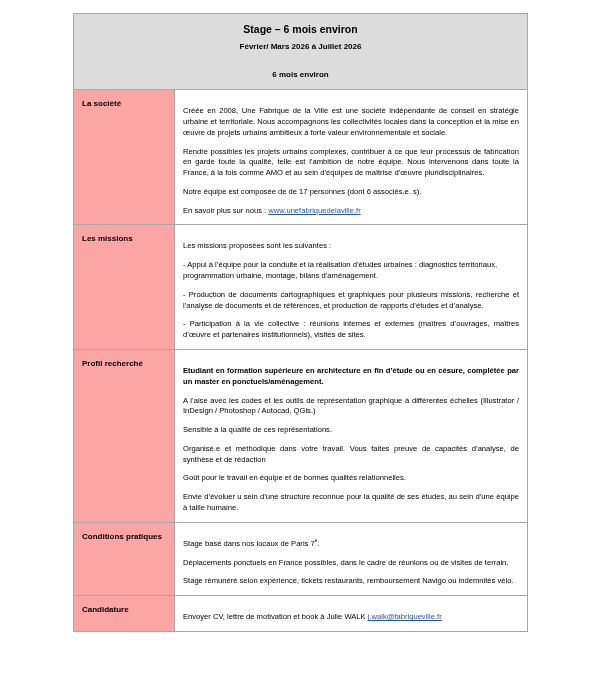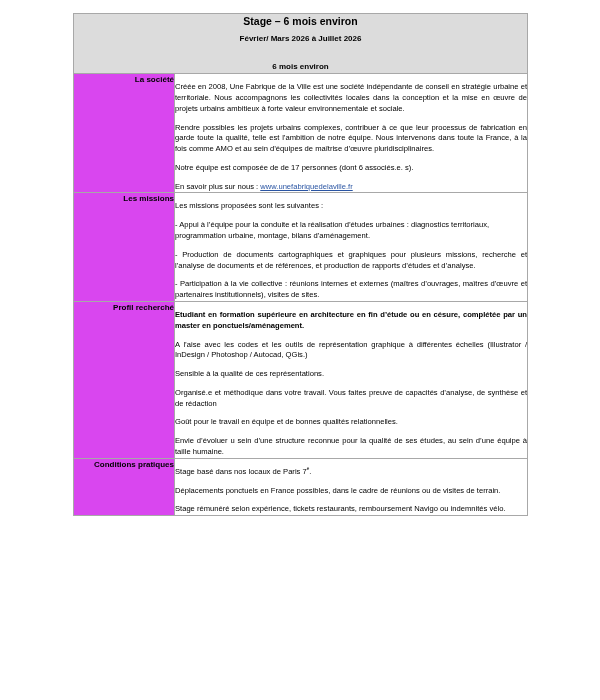--- a/index.html
+++ b/index.html
@@ -24,21 +24,21 @@
     position: absolute;
     left: 73px;
     top: 13px;
     width: 454px;
     border-collapse: collapse;
     table-layout: fixed;
   }
   .doc-table td {
     vertical-align: top;
     border: 0.6px solid #a8a8a8;
-    padding: 0;
+    padding: 8px;
   }
   
   .hdr-cell {
     background: #dcdcdc;
     padding: 7px 6px 9px 6px;
     text-align: center;
   }
   .hdr-title {
     font-size: 10.5px;
     font-weight: bold;
@@ -51,27 +51,26 @@
     line-height: 1.5;
   }
   .hdr-sub2 {
     font-size: 8px;
     font-weight: bold;
     line-height: 1.5;
     margin-top: 16px;
   }
   
   .label-cell {
-    background: #d946ef;
+    background: #fca5a5;
     width: 101px;
     padding: 7px 0 7px 8px;
     font-size: 8px;
     font-weight: bold;
     line-height: 1.45;
-    text-align: right;
   }
   
   .content-cell {
     background: #ffffff;
     padding: 7px 8px 7px 8px;
     font-size: 7.6px;
     line-height: 1.42;
     text-align: justify;
   }
   .content-cell p {
@@ -148,15 +147,21 @@
 
       <tr>
         <td class="label-cell">Conditions pratiques</td>
         <td class="content-cell">
           <p class="no-justify"><span>Stage basé dans nos locaux de Paris 7</span><sup>e</sup><span>.</span></p>
           <p>Déplacements ponctuels en France possibles, dans le cadre de réunions ou de visites de terrain.</p>
           <p>Stage rémunéré selon expérience, tickets restaurants, remboursement Navigo ou indemnités vélo.</p>
         </td>
       </tr>
 
+      <tr>
+        <td class="label-cell">Candidature</td>
+        <td class="content-cell">
+          <p class="no-justify"><span>Envoyer CV, lettre de motivation et book à Julie WALK </span><a class="doclink" href="#">j.walk@fabriqueville.fr</a></p>
+        </td>
+      </tr>
     </tbody>
   </table>
 </div>
 
 </body></html>

